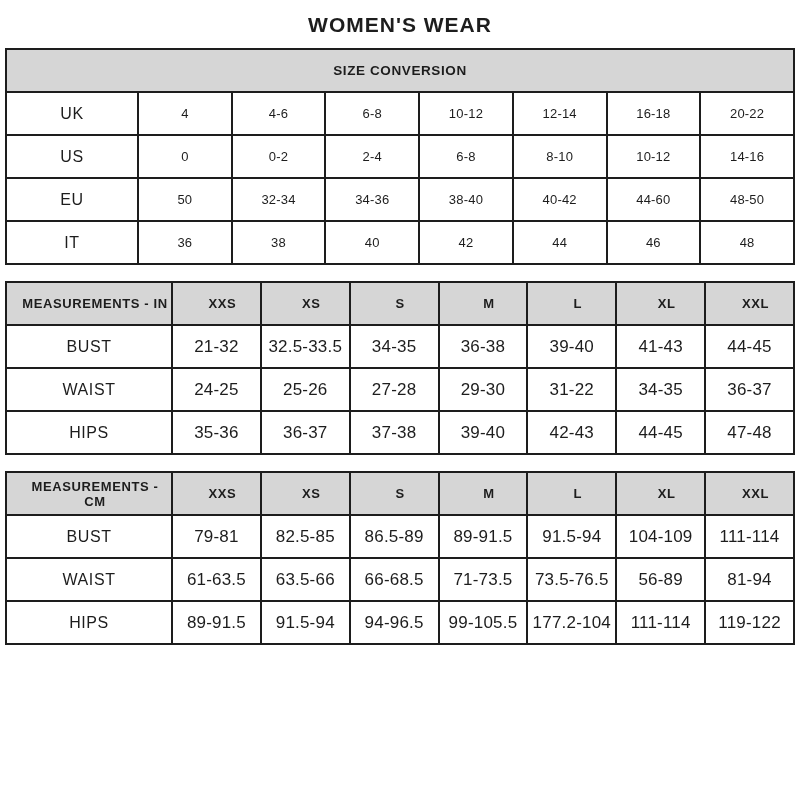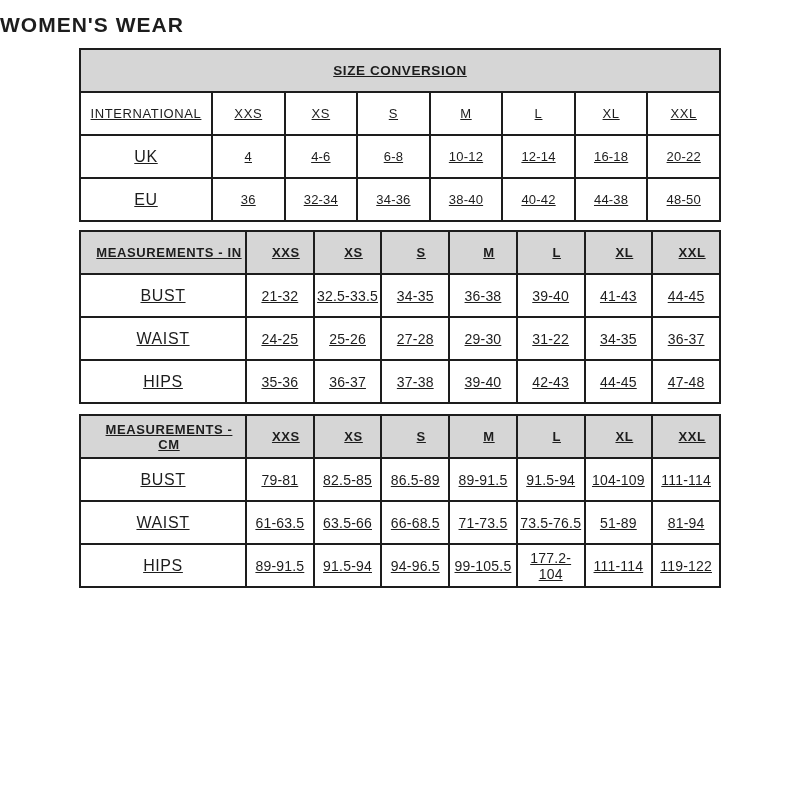--- a/index.html
+++ b/index.html
@@ -3,46 +3,46 @@
 <meta charset="utf-8">
 <style>
   html,body{margin:0;padding:0;}
   body{
     width:800px;height:800px;background:#ffffff;
     font-family:"Liberation Sans",sans-serif;
     color:#1d1d1d;position:relative;overflow:hidden;
   }
   .page-title{
     margin:13px 0 0;line-height:24px;
-    text-align:left;font-size:21px;font-weight:bold;
+    text-align:center;font-size:21px;font-weight:bold;
     letter-spacing:1px;color:#1d1d1d;
   }
   table{
     border-collapse:collapse;table-layout:fixed;
-    width:642px;margin:8px auto;text-decoration:underline;
+    width:790px;margin:16px auto;
   }
   #size-conversion{margin-top:11px;}
   #measurements-in{margin-top:8px;}
   #measurements-cm{margin-top:10px;}
   td{
     border:2px solid #1d1d1d;
     height:41px;                 
     text-align:center;vertical-align:middle;
     padding:0 2px;background:#ffffff;
   }
   td.band{
     background:#d6d6d6;font-weight:bold;font-size:13.5px;letter-spacing:0.6px;
   }
   td.hdr{
     background:#d6d6d6;font-weight:bold;font-size:13px;letter-spacing:0.6px;padding-left:14px;
   }
   td.colhead{font-size:13px;letter-spacing:0.6px;}
   td.lbl{font-size:16px;letter-spacing:0.6px;}
   td.val{font-size:13px;letter-spacing:0.2px;}
-  table.meas td.val{font-size:14px;}
+  table.meas td.val{font-size:17px;}
   col.c-first-1{width:132px;}
   col.c-first-2{width:166px;}
 </style>
 </head>
 <body>
 
 <h1 class="page-title">WOMEN'S WEAR</h1>
 
 <table id="size-conversion">
   <colgroup>
@@ -51,50 +51,60 @@
       <col>
       <col>
       <col>
       <col>
       <col>
       <col>
   </colgroup>
   <tbody>
       <tr>
         <td class="band" colspan="8">SIZE CONVERSION</td>
-      </tr>
-      <tr>
-        <td class="colhead">INTERNATIONAL</td>
-        <td class="colhead">XXS</td>
-        <td class="colhead">XS</td>
-        <td class="colhead">S</td>
-        <td class="colhead">M</td>
-        <td class="colhead">L</td>
-        <td class="colhead">XL</td>
-        <td class="colhead">XXL</td>
       </tr>
       <tr>
         <td class="lbl">UK</td>
         <td class="val">4</td>
         <td class="val">4-6</td>
         <td class="val">6-8</td>
         <td class="val">10-12</td>
         <td class="val">12-14</td>
         <td class="val">16-18</td>
         <td class="val">20-22</td>
       </tr>
       <tr>
+        <td class="lbl">US</td>
+        <td class="val">0</td>
+        <td class="val">0-2</td>
+        <td class="val">2-4</td>
+        <td class="val">6-8</td>
+        <td class="val">8-10</td>
+        <td class="val">10-12</td>
+        <td class="val">14-16</td>
+      </tr>
+      <tr>
         <td class="lbl">EU</td>
-        <td class="val">36</td>
+        <td class="val">50</td>
         <td class="val">32-34</td>
         <td class="val">34-36</td>
         <td class="val">38-40</td>
         <td class="val">40-42</td>
-        <td class="val">44-38</td>
+        <td class="val">44-60</td>
         <td class="val">48-50</td>
+      </tr>
+      <tr>
+        <td class="lbl">IT</td>
+        <td class="val">36</td>
+        <td class="val">38</td>
+        <td class="val">40</td>
+        <td class="val">42</td>
+        <td class="val">44</td>
+        <td class="val">46</td>
+        <td class="val">48</td>
       </tr>
     </tbody>
 </table>
 
 <table id="measurements-in" class="meas">
   <colgroup>
     <col class="c-first-2">
     <col>
       <col>
       <col>
@@ -179,21 +189,21 @@
         <td class="val">104-109</td>
         <td class="val">111-114</td>
       </tr>
       <tr>
         <td class="lbl">WAIST</td>
         <td class="val">61-63.5</td>
         <td class="val">63.5-66</td>
         <td class="val">66-68.5</td>
         <td class="val">71-73.5</td>
         <td class="val">73.5-76.5</td>
-        <td class="val">51-89</td>
+        <td class="val">56-89</td>
         <td class="val">81-94</td>
       </tr>
       <tr>
         <td class="lbl">HIPS</td>
         <td class="val">89-91.5</td>
         <td class="val">91.5-94</td>
         <td class="val">94-96.5</td>
         <td class="val">99-105.5</td>
         <td class="val">177.2-104</td>
         <td class="val">111-114</td>

